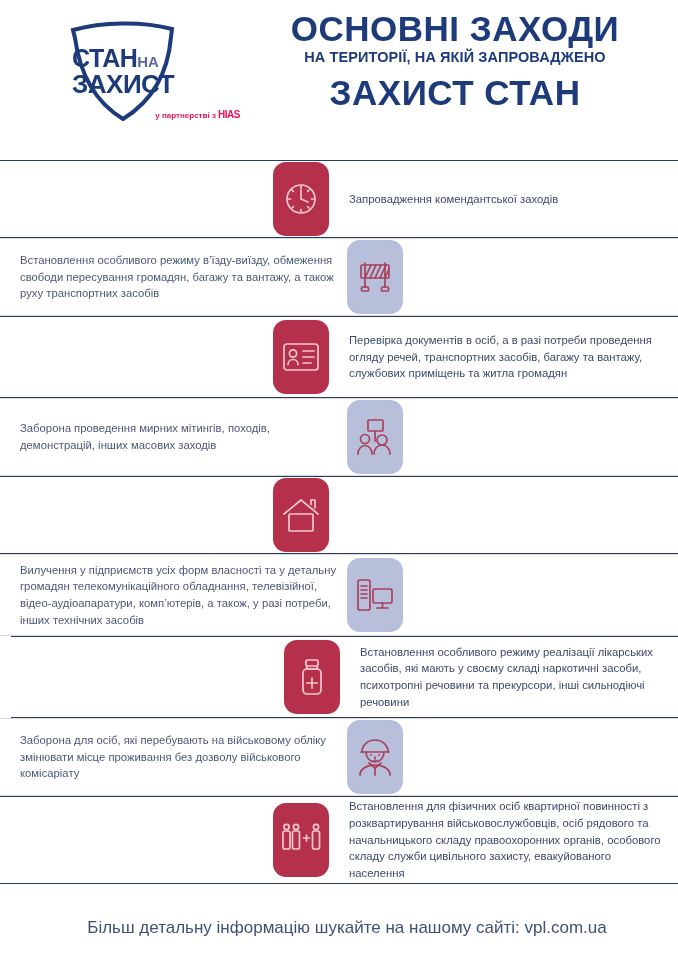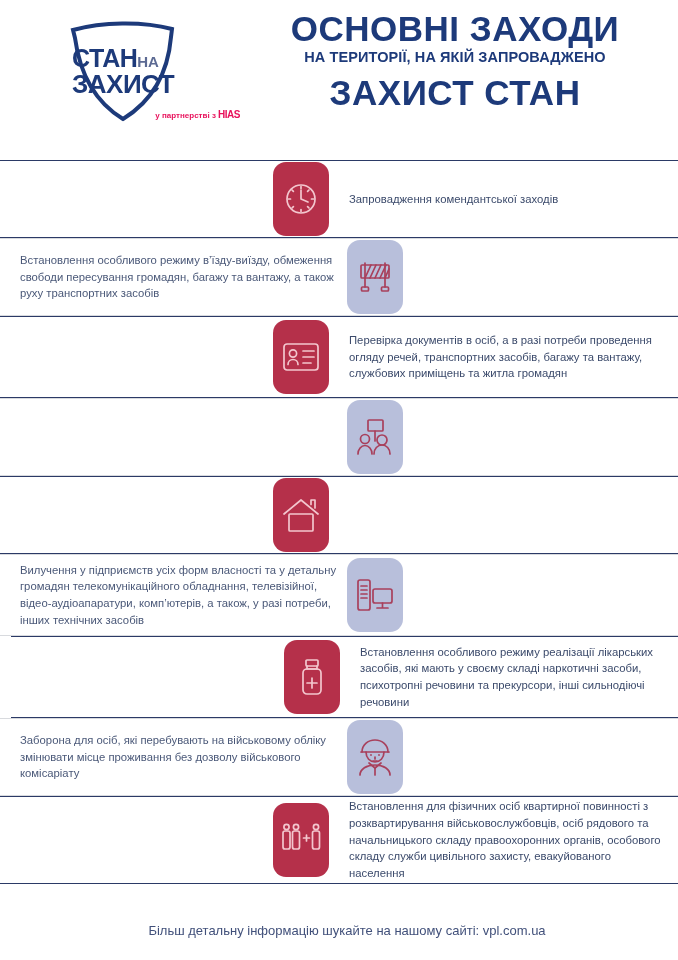--- a/index.html
+++ b/index.html
@@ -173,21 +173,21 @@
     text-align: left;
   }
 
   
   .footer {
     position: absolute;
     left: 16px;
     right: 0;
     bottom: 22px;
     text-align: center;
-    font-size: 13px;
+    font-size: 17px;
     color: #41507a;
   }
 </style>
 </head>
 <body>
 
 <div class="header">
 
   <div class="logo-wrap">
     <svg class="logo-shield" viewBox="0 0 112 104">
@@ -264,20 +264,21 @@
             <svg width="38" height="38" viewBox="0 0 38 38">
               <rect x="12" y="2" width="15" height="11" rx="1" fill="none" stroke="#a8405c" stroke-width="1.7" stroke-linecap="round" stroke-linejoin="round"></rect>
               <path d="M19 13 L19 23" fill="none" stroke="#a8405c" stroke-width="1.7" stroke-linecap="round" stroke-linejoin="round"></path>
               <circle cx="9" cy="21" r="4.5" fill="none" stroke="#a8405c" stroke-width="1.7" stroke-linecap="round" stroke-linejoin="round"></circle>
               <path d="M2 36c0-4.8 3.2-8.5 7-8.5s7 3.7 7 8.5" fill="none" stroke="#a8405c" stroke-width="1.7" stroke-linecap="round" stroke-linejoin="round"></path>
               <circle cx="26" cy="22" r="5" fill="none" stroke="#a8405c" stroke-width="1.7" stroke-linecap="round" stroke-linejoin="round"></circle>
               <path d="M18 36c0-5.2 3.6-9 8-9s8 3.8 8 9" fill="none" stroke="#a8405c" stroke-width="1.7" stroke-linecap="round" stroke-linejoin="round"></path>
             </svg>
           </span>
         </div>
+        <div class="ltext">Заборона проведення мирних мітингів, походів, демонстрацій, інших масових заходів</div>
       </div>
     </div>
     <div class="row red" style="height: 78px;">
       <div class="row-inner">
         <div class="tile">
           <span>
             <svg width="38" height="36" viewBox="0 0 38 36">
               <path d="M2 17 L19 3 L36 17" fill="none" stroke="#f3c6ce" stroke-width="1.7" stroke-linecap="round" stroke-linejoin="round"></path>
               <path d="M29 7.5 L29 3 L33 3 L33 11" fill="none" stroke="#f3c6ce" stroke-width="1.7" stroke-linecap="round" stroke-linejoin="round"></path>
               <rect x="7" y="17" width="24" height="17" rx="1" fill="none" stroke="#f3c6ce" stroke-width="1.7" stroke-linecap="round" stroke-linejoin="round"></rect>

